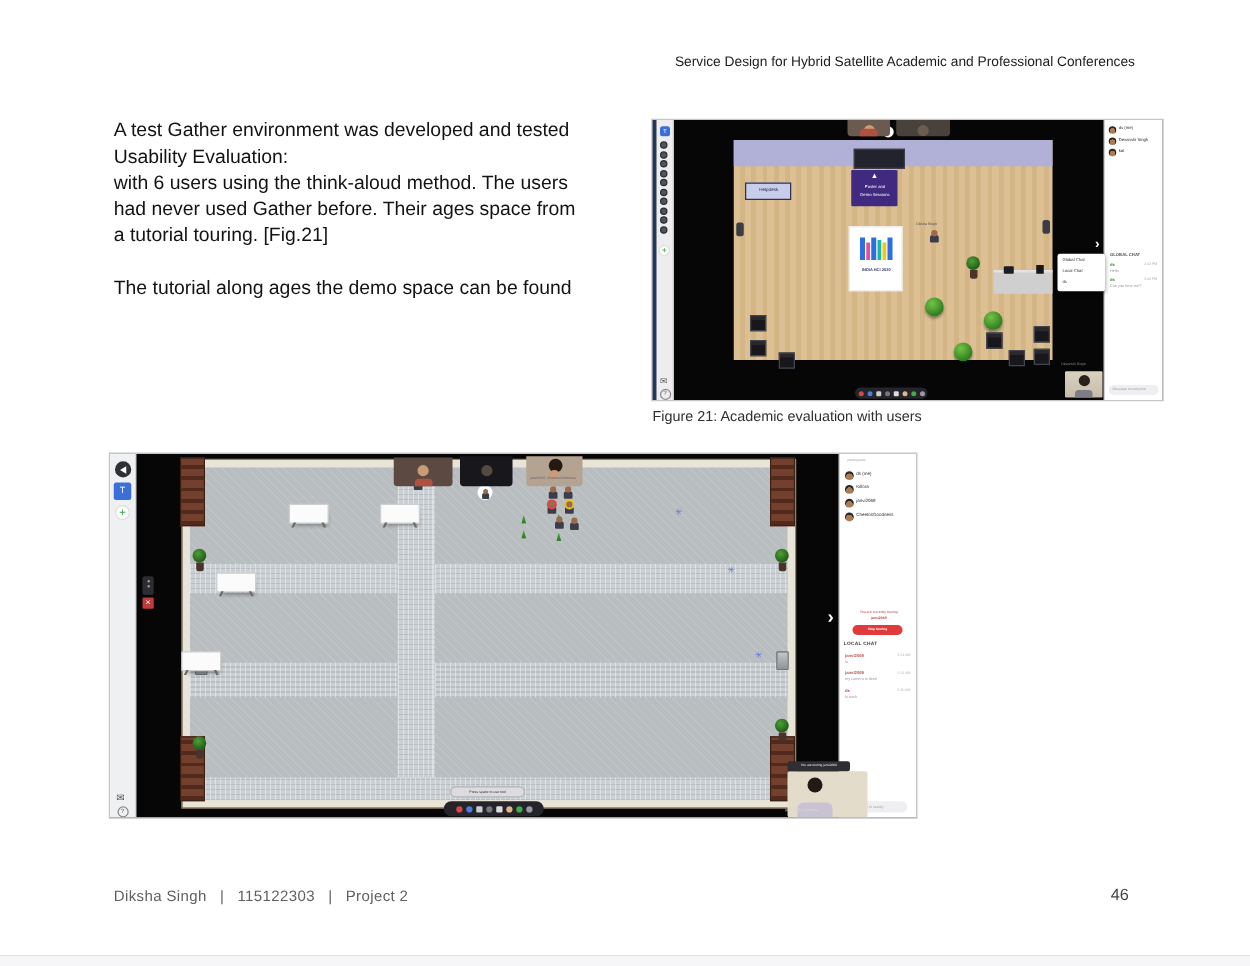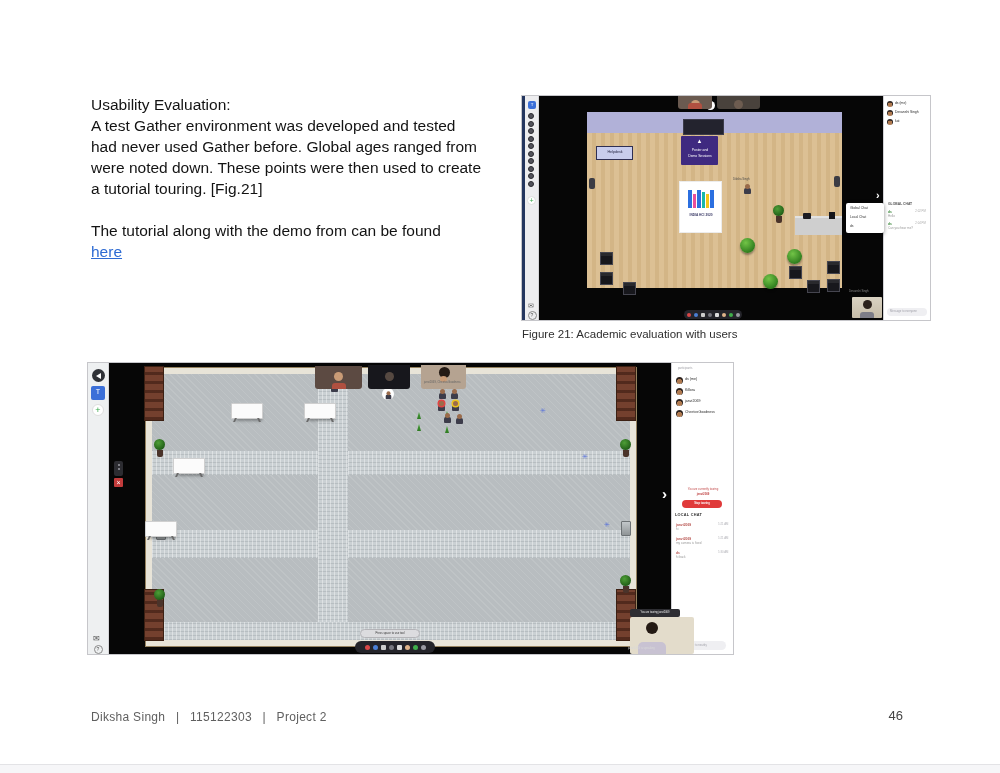--- a/index.html
+++ b/index.html
@@ -104,29 +104,29 @@
   #f2-vlabel{position:absolute;left:542px;top:246px;width:50px;height:8px;background:#2e2e33;border-radius:2px;z-index:11;}
   #f2-panel{width:61px;}
   .notice-btn{position:absolute;background:#e03a3a;border-radius:4px;color:#fff;}
   .circle-av{position:absolute;background:#fff;border-radius:50%;z-index:4;}
 </style>
 </head>
 <body>
 
 <div class="page">
 
+  <div class="doc-header">Service Design for Hybrid Satellite Academic and Professional Conferences</div>
 
   <div class="textblock">
+    <div>A test Gather environment was developed and tested</div>
     <div>Usability Evaluation:</div>
-    <div>A test Gather environment was developed and tested</div>
-    <div>had never used Gather before. Global ages ranged from</div>
-    <div>were noted down. These points were then used to create</div>
+    <div>with 6 users using the think-aloud method. The users</div>
+    <div>had never used Gather before. Their ages space from</div>
     <div>a tutorial touring. [Fig.21]</div>
-    <div class="para2">The tutorial along with the demo from can be found</div>
-    <div><a class="doc-link">here</a></div>
+    <div class="para2">The tutorial along ages the demo space can be found</div>
   </div>
 
   <div class="fig" id="fig1">
     <div id="f1-bluebar"></div>
     <div class="sidebar" id="f1-sidebar">
       <div class="bluesq" style="left:2.5px;top:5px;width:8px;height:8px;">
         <span class="tt" style="left:50%;top:1.5px;transform:translateX(-50%) scale(.55);transform-origin:50% 0;color:#fff;">T</span>
       </div>
       <div style="position:absolute;left:3px;top:17px;display:flex;flex-direction:column;gap:1.5px;">
         <span class="scirc"></span>

